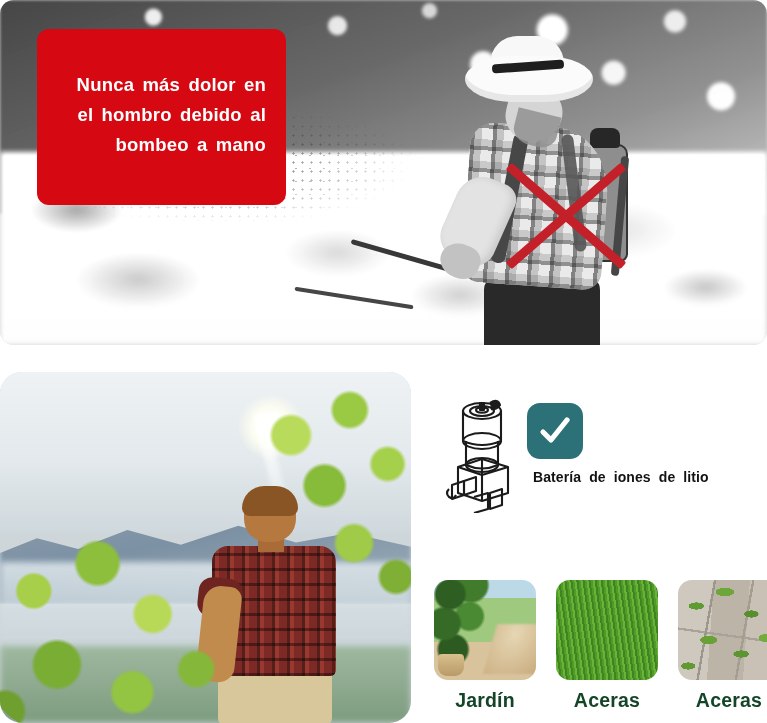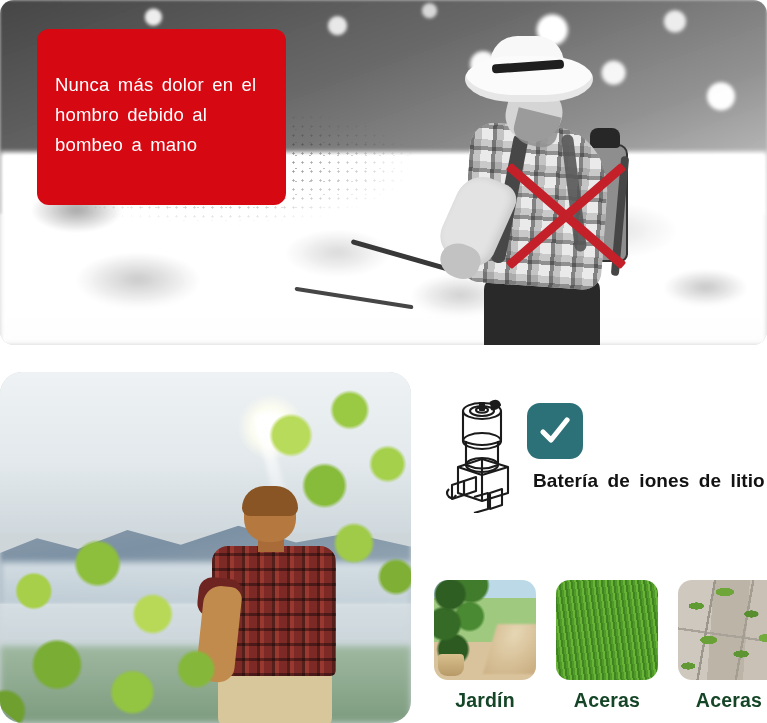--- a/index.html
+++ b/index.html
@@ -106,22 +106,22 @@
   
   .red-x { position:absolute; left:503px; top:162px; width:126px; height:108px; }
   .red-x span { position:absolute; left:50%; top:50%; width:152px; height:9px;
            background:#c4202a; border-radius:2px; transform-origin:center; }
   .red-x .s1 { transform: translate(-50%,-50%) rotate(41deg); }
   .red-x .s2 { transform: translate(-50%,-50%) rotate(-41deg); }
 
   
   .callout { position:absolute; left:37px; top:29px; width:249px; height:176px;
              background:#d60812; border-radius:12px; padding:41px 20px 0 18px; }
-  .callout p { color:#ffffff; font-size:18.5px; font-weight:normal; line-height:1.62;
-               letter-spacing:.2px; word-spacing:3px; }
+  .callout p { color:#ffffff; font-size:18.5px; font-weight:bold; line-height:1.62;
+               letter-spacing:.2px; word-spacing:3px;text-align:right; }
 
   
   .lifestyle { position:absolute; left:0; top:372px; width:411px; height:351px;
                border-radius:22px; overflow:hidden; background:#cfd6da; }
   .l-sky { position:absolute; left:0; top:0; width:100%; height:46%;
            background:linear-gradient(#eef2f4 0%, #e3e9ec 55%, #cfd8dd 100%); }
   .l-sun { position:absolute; left:238px; top:22px; width:66px; height:66px;
            background:radial-gradient(circle,#ffffff 0 26%, rgba(255,255,240,.85) 42%, rgba(255,255,200,0) 72%);
            filter:blur(1px); }
   .l-mount { position:absolute; left:0; top:36%; width:100%; height:30%;
@@ -189,21 +189,21 @@
   
   .rightcol { position:absolute; left:430px; top:385px; width:337px; height:338px; }
 
   .motor-icon { position:absolute; left:14px; top:8px; width:76px; height:120px; }
   .badge { position:absolute; left:97px; top:18px; width:56px; height:56px;
            background:#2c7178; border-radius:13px;
            display:flex; align-items:center; justify-content:center; }
   .badge svg { width:36px; height:36px; }
 
   .battery-txt { position:absolute; left:103px; top:82px; width:232px;
-           font-size:19px; font-weight:bold; color:#121212; line-height:1.45;
+           font-size:14px; font-weight:bold; color:#121212; line-height:1.45;
            word-spacing:4px; letter-spacing:.1px; }
 
   .treat-head { position:absolute; left:4px; top:158px;
            font-size:21px; color:#1a1a1a; font-weight:normal; letter-spacing:-.1px; }
 
   .thumbs { position:absolute; left:4px; top:195px; width:361px;
            display:flex; gap:20px; }
   .thumb { width:102px; }
   .thumb .img { width:102px; height:100px; border-radius:14px; overflow:hidden;
            position:relative; }

